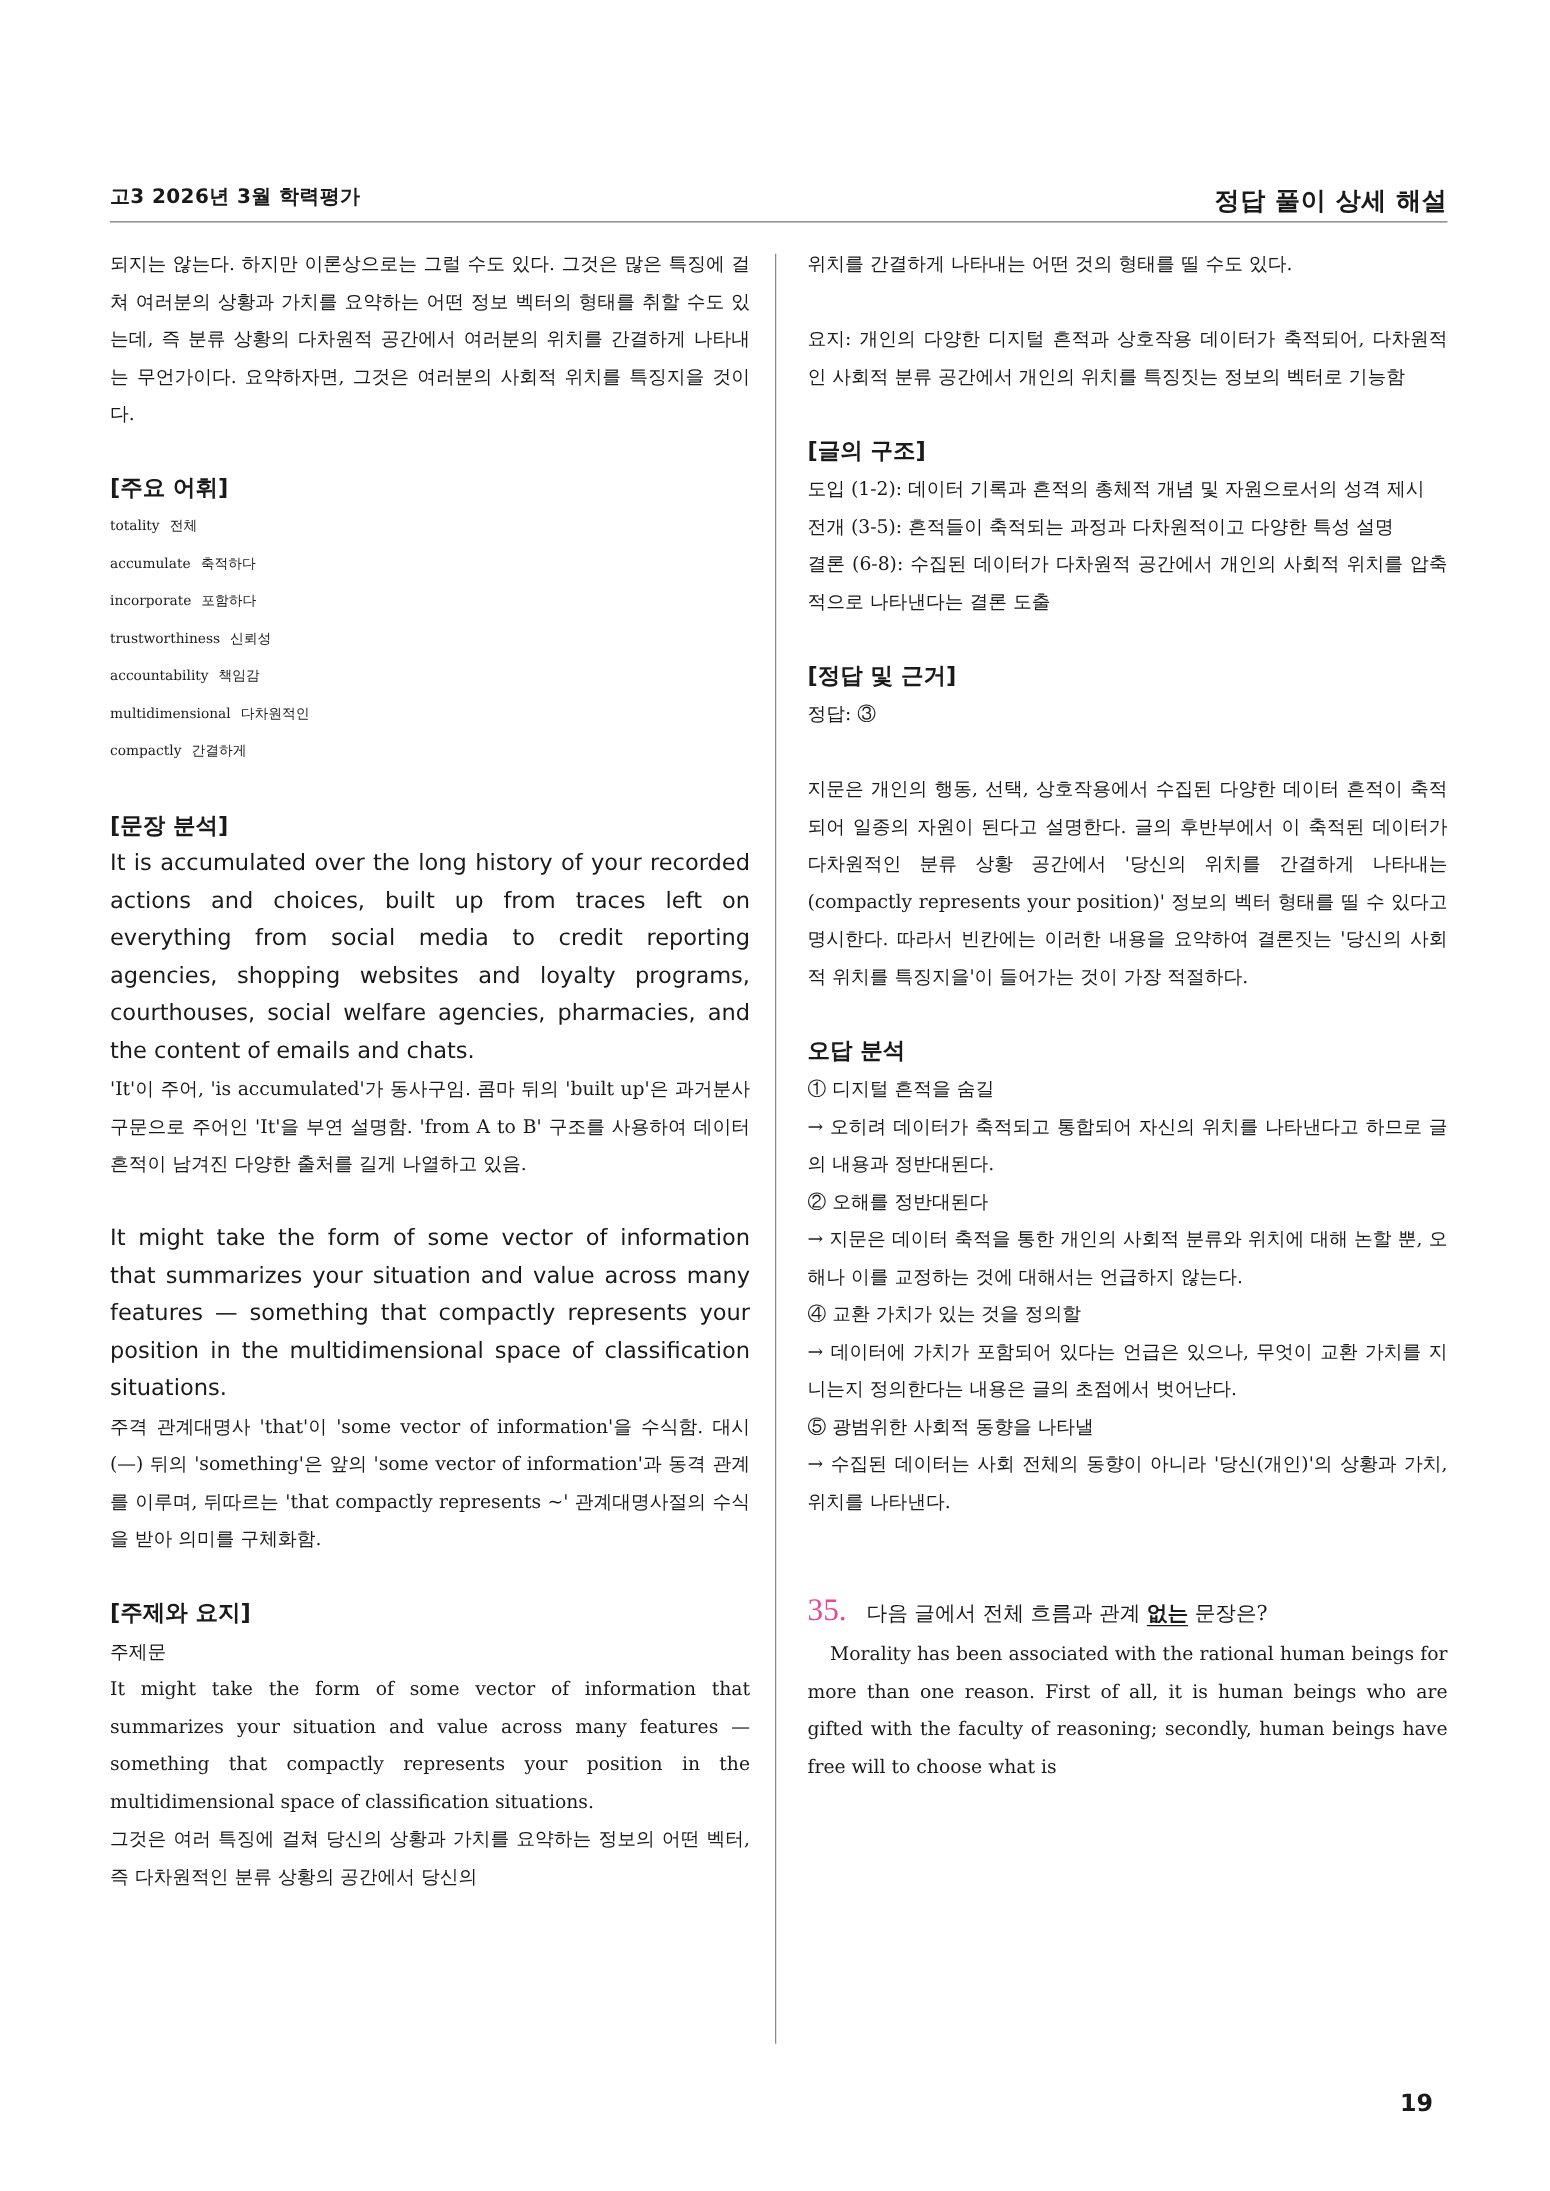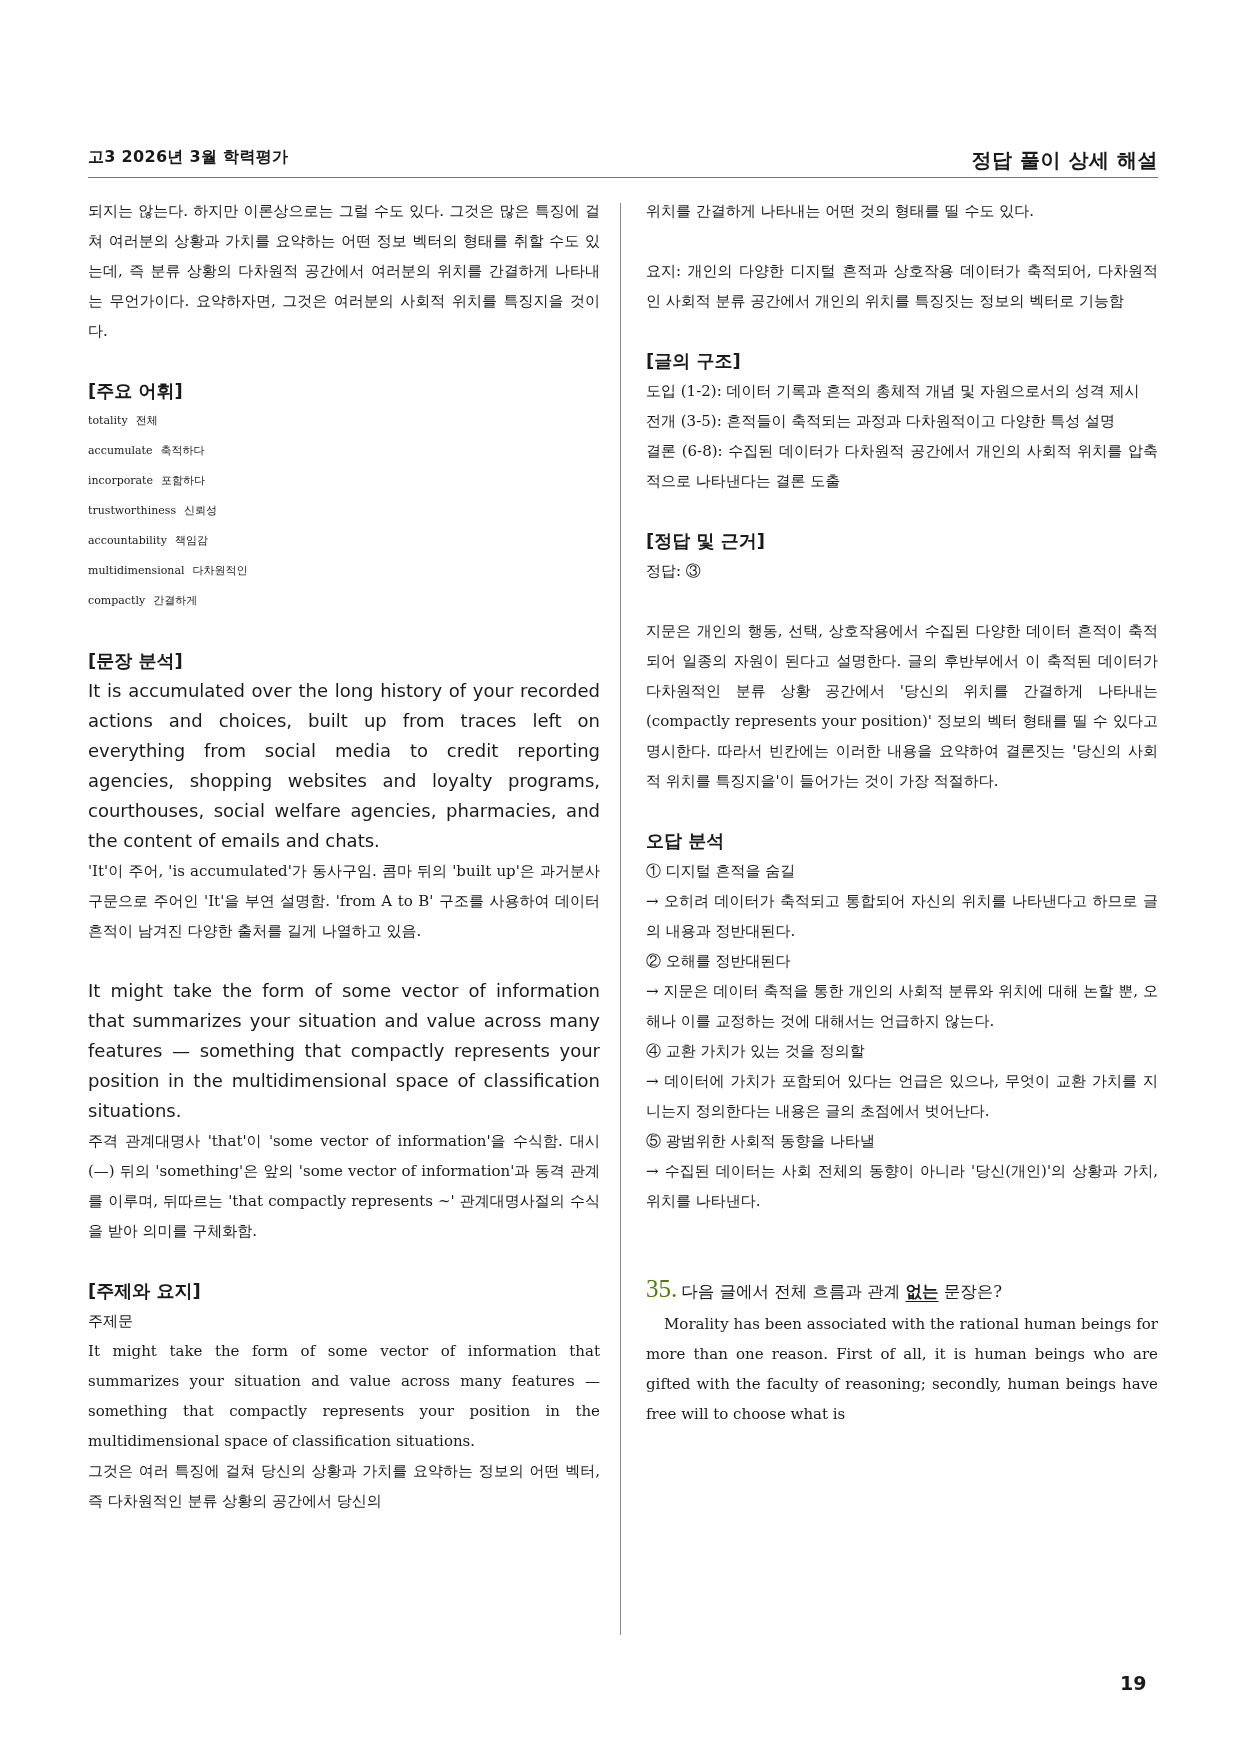--- a/index.html
+++ b/index.html
@@ -12,21 +12,21 @@
   .col { position:absolute; top:196px; width:512px; }
   .col.left { left:88px; }
   .col.right { left:646px; }
   .p { font-family:"DejaVu Serif", serif; font-size:15px; line-height:30px; text-align:justify; text-align-last:left; margin:0; }
   .p.sans { font-family:"DejaVu Sans", sans-serif; font-size:18px; }
   .h { font-family:"DejaVu Sans", sans-serif; font-weight:bold; font-size:18px; line-height:30px; margin:0; }
   .gap { height:30px; }
   .vocab { font-family:"DejaVu Serif", serif; font-size:11px; line-height:30px; margin:0; }
   .vocab .en { margin-right:8px; }
   .q-title { font-family:"DejaVu Serif", serif; font-size:16.5px; line-height:34px; margin:0; }
-  .q-num { color:#4d7c0f; font-size:25px; font-family:"Liberation Serif", serif; margin-right:4px; }
+  .q-num { color:#ec4899; font-size:25px; font-family:"Liberation Serif", serif; margin-right:16px; }
   .uline { text-decoration:underline; text-underline-offset:4px; font-weight:bold; }
   .indent { text-indent:18px; }
   .page-num { position:absolute; left:1120px; top:1672px; font-family:"DejaVu Sans", sans-serif; font-weight:bold; font-size:19px; }
 </style>
 </head>
 <body>
 
 <div class="page">
 
   <div class="header">

